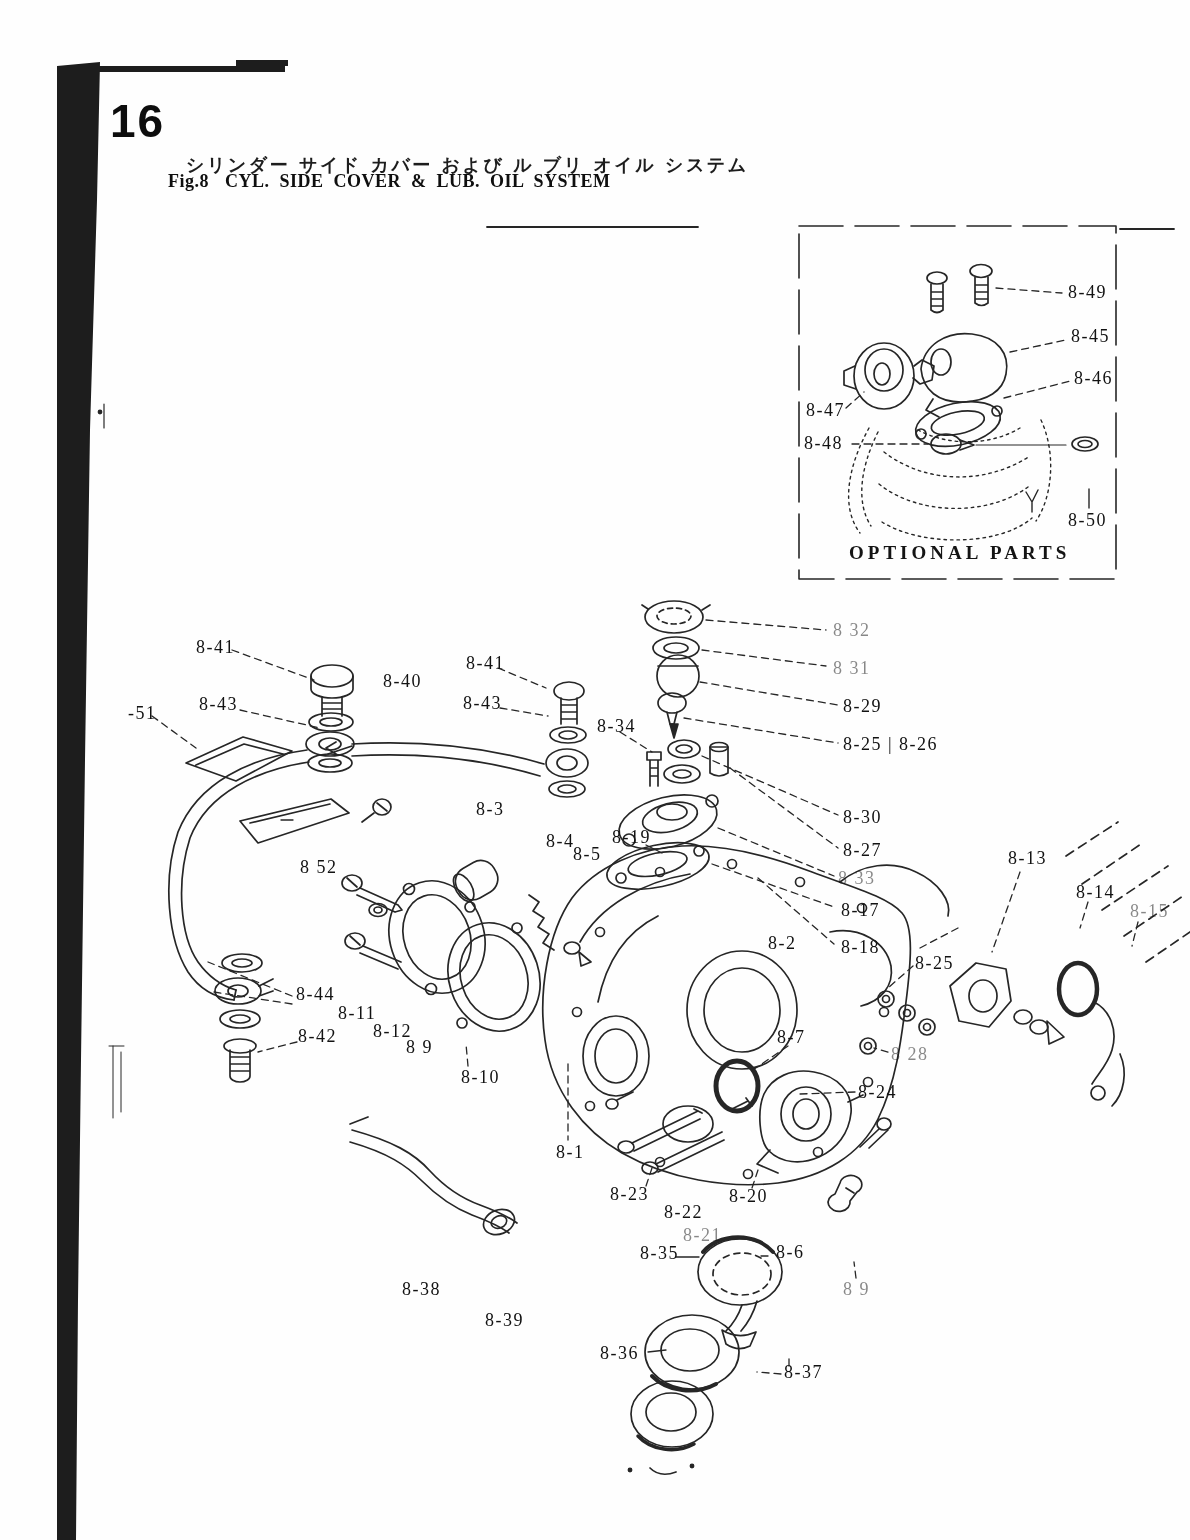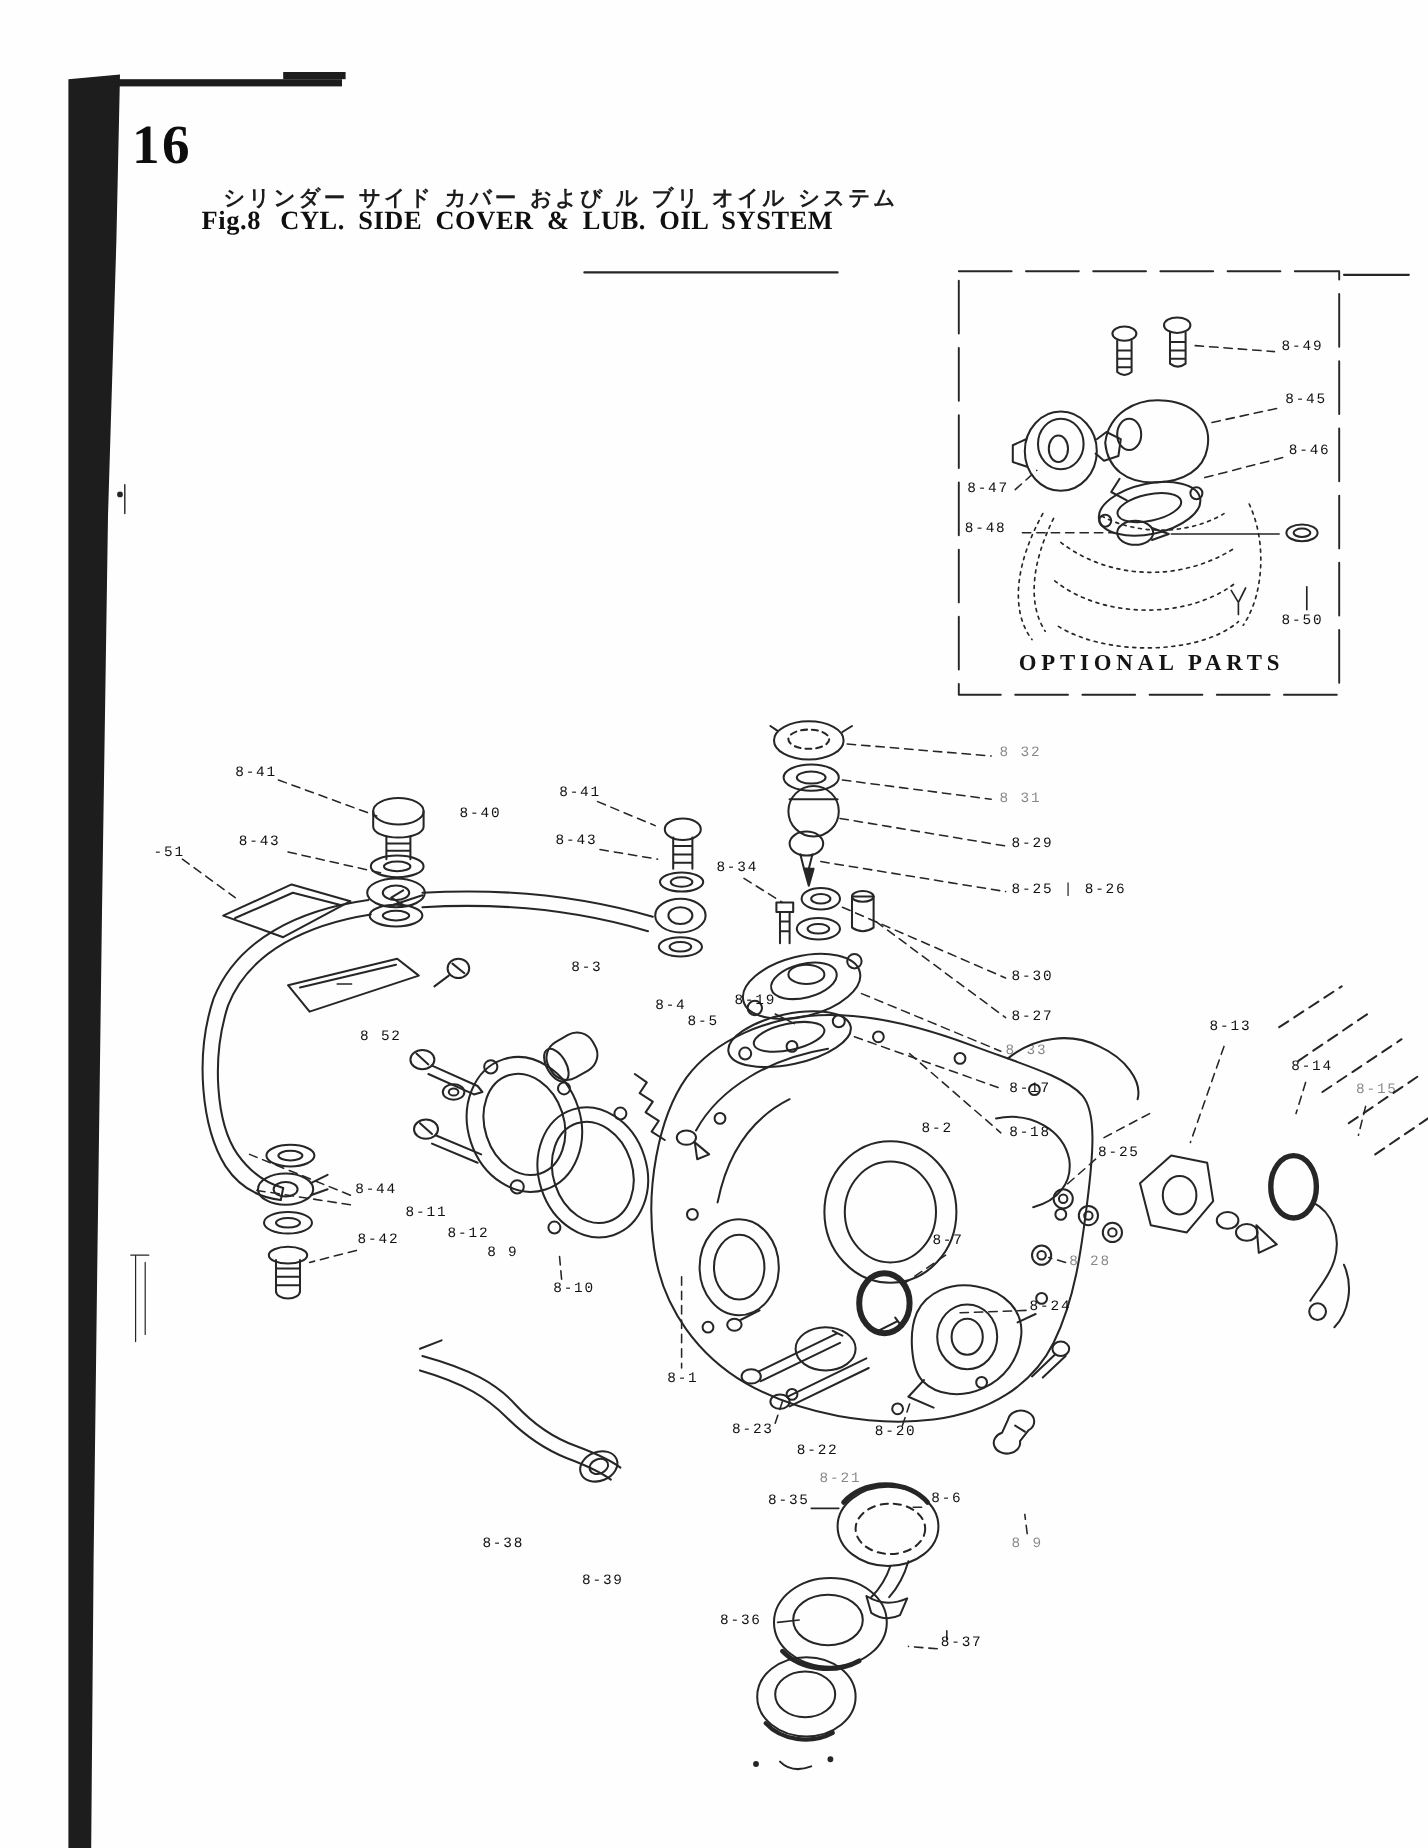--- a/index.html
+++ b/index.html
@@ -1,27 +1,27 @@
 <!DOCTYPE html>
 <html><head>
 <meta charset="utf-8">
 <style>
   html,body{margin:0;padding:0}
   body{width:1190px;height:1540px;position:relative;background:#fefefe;overflow:hidden}
   #art{position:absolute;left:0;top:0;z-index:1}
   #labels{position:absolute;left:0;top:0;width:100%;height:100%;z-index:2}
-  .part-label{position:absolute;font-family:Liberation Mono, monospace;font-size:12px;
+  .part-label{position:absolute;font-family:Liberation Serif, serif;font-size:18px;
     letter-spacing:1.5px;color:#121212;white-space:pre;line-height:1}
   .part-label.dim{opacity:.5}
-  #page-num{position:absolute;left:110px;top:94px;z-index:2;font-family:Liberation Serif, serif;
+  #page-num{position:absolute;left:110px;top:94px;z-index:2;font-family:Liberation Sans, sans-serif;
     font-weight:bold;font-size:46px;color:#0d0d0d;letter-spacing:2px}
   #title-jp{position:absolute;left:186px;top:153px;z-index:2;font-family:"DejaVu Sans",sans-serif;
     font-size:18px;font-weight:bold;letter-spacing:2.5px;color:#1d1d1d}
   #title-en{position:absolute;left:168px;top:171px;z-index:2;font-family:"Liberation Serif",serif;
-    font-size:22px;font-weight:bold;color:#0f0f0f;letter-spacing:.5px;word-spacing:5px}
+    font-size:18px;font-weight:bold;color:#0f0f0f;letter-spacing:.5px;word-spacing:5px}
   #title-en .fig{margin-right:16px}
   #optional-caption{position:absolute;left:849px;top:542px;z-index:2;font-family:"Liberation Serif",serif;
     font-size:19px;font-weight:bold;letter-spacing:4px;color:#141414}
 </style>
 </head>
 <body>
 
 <div>
 
   <div id="page-num">16</div>

